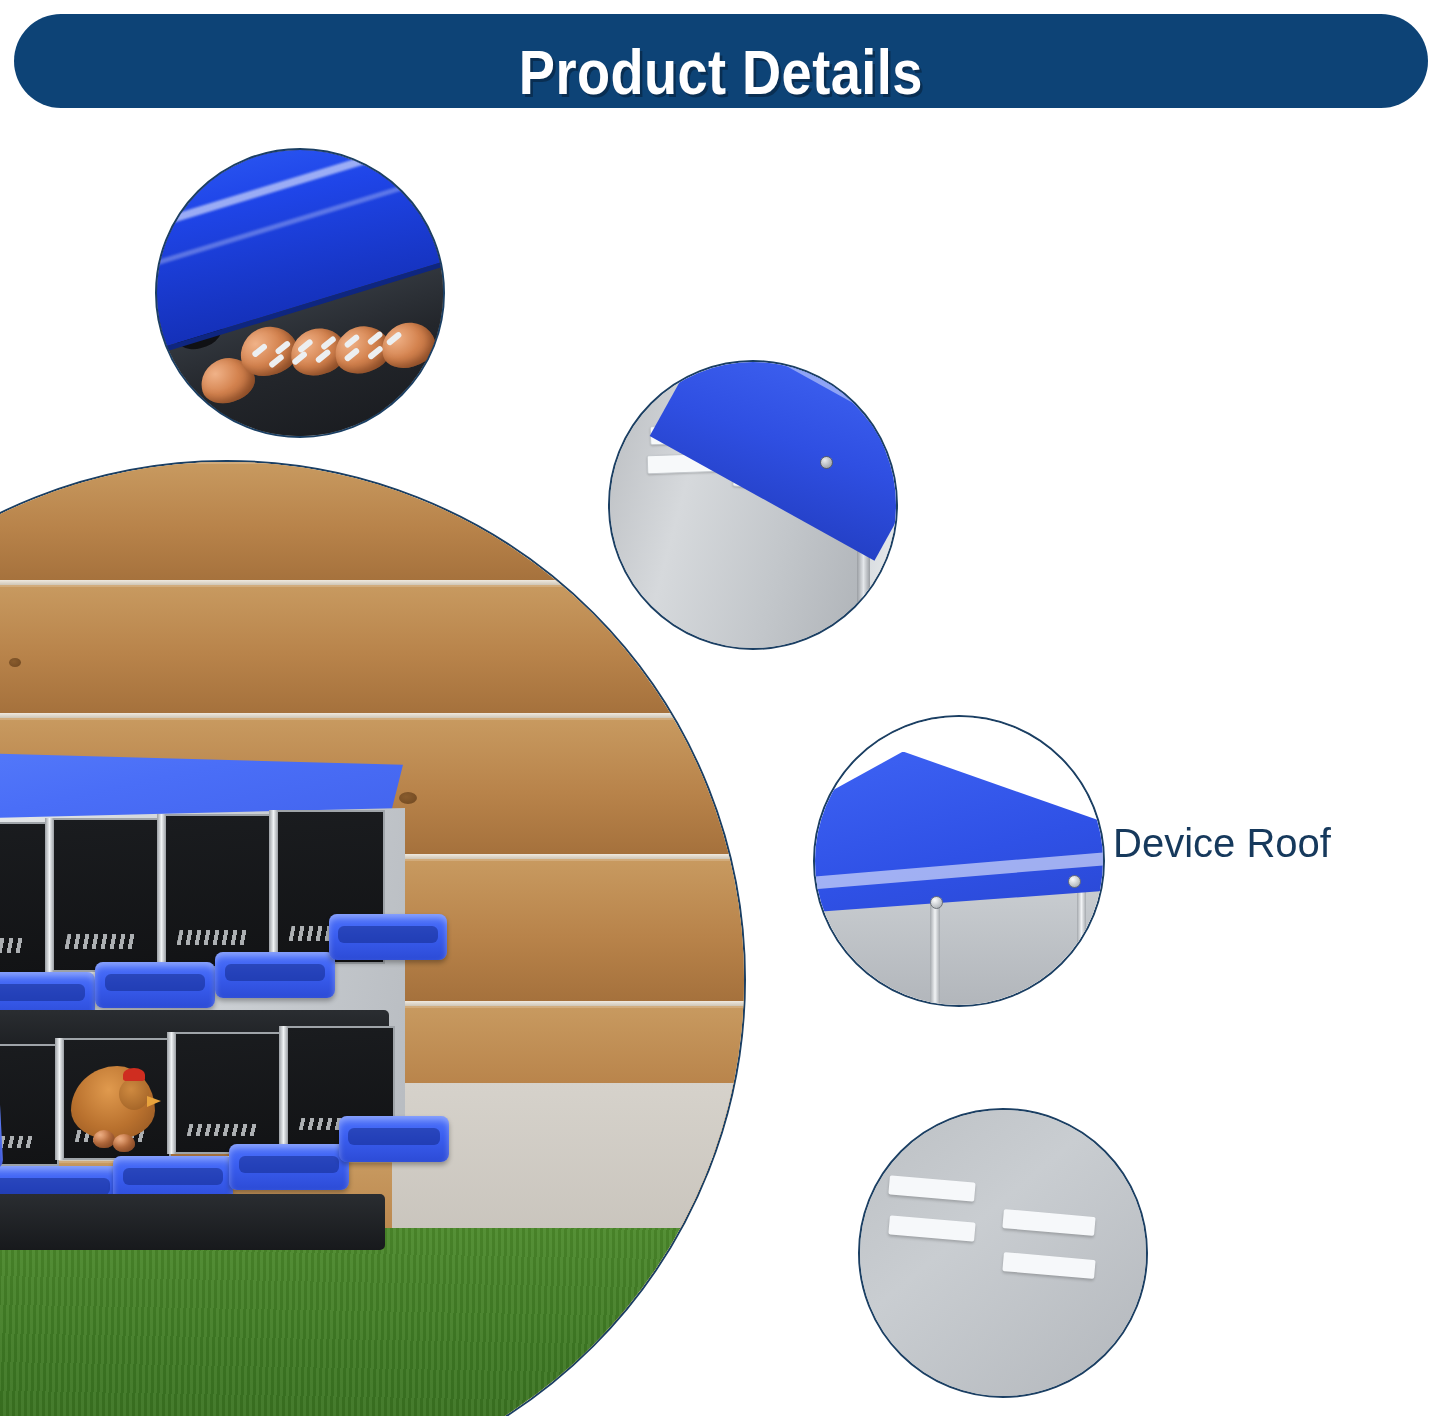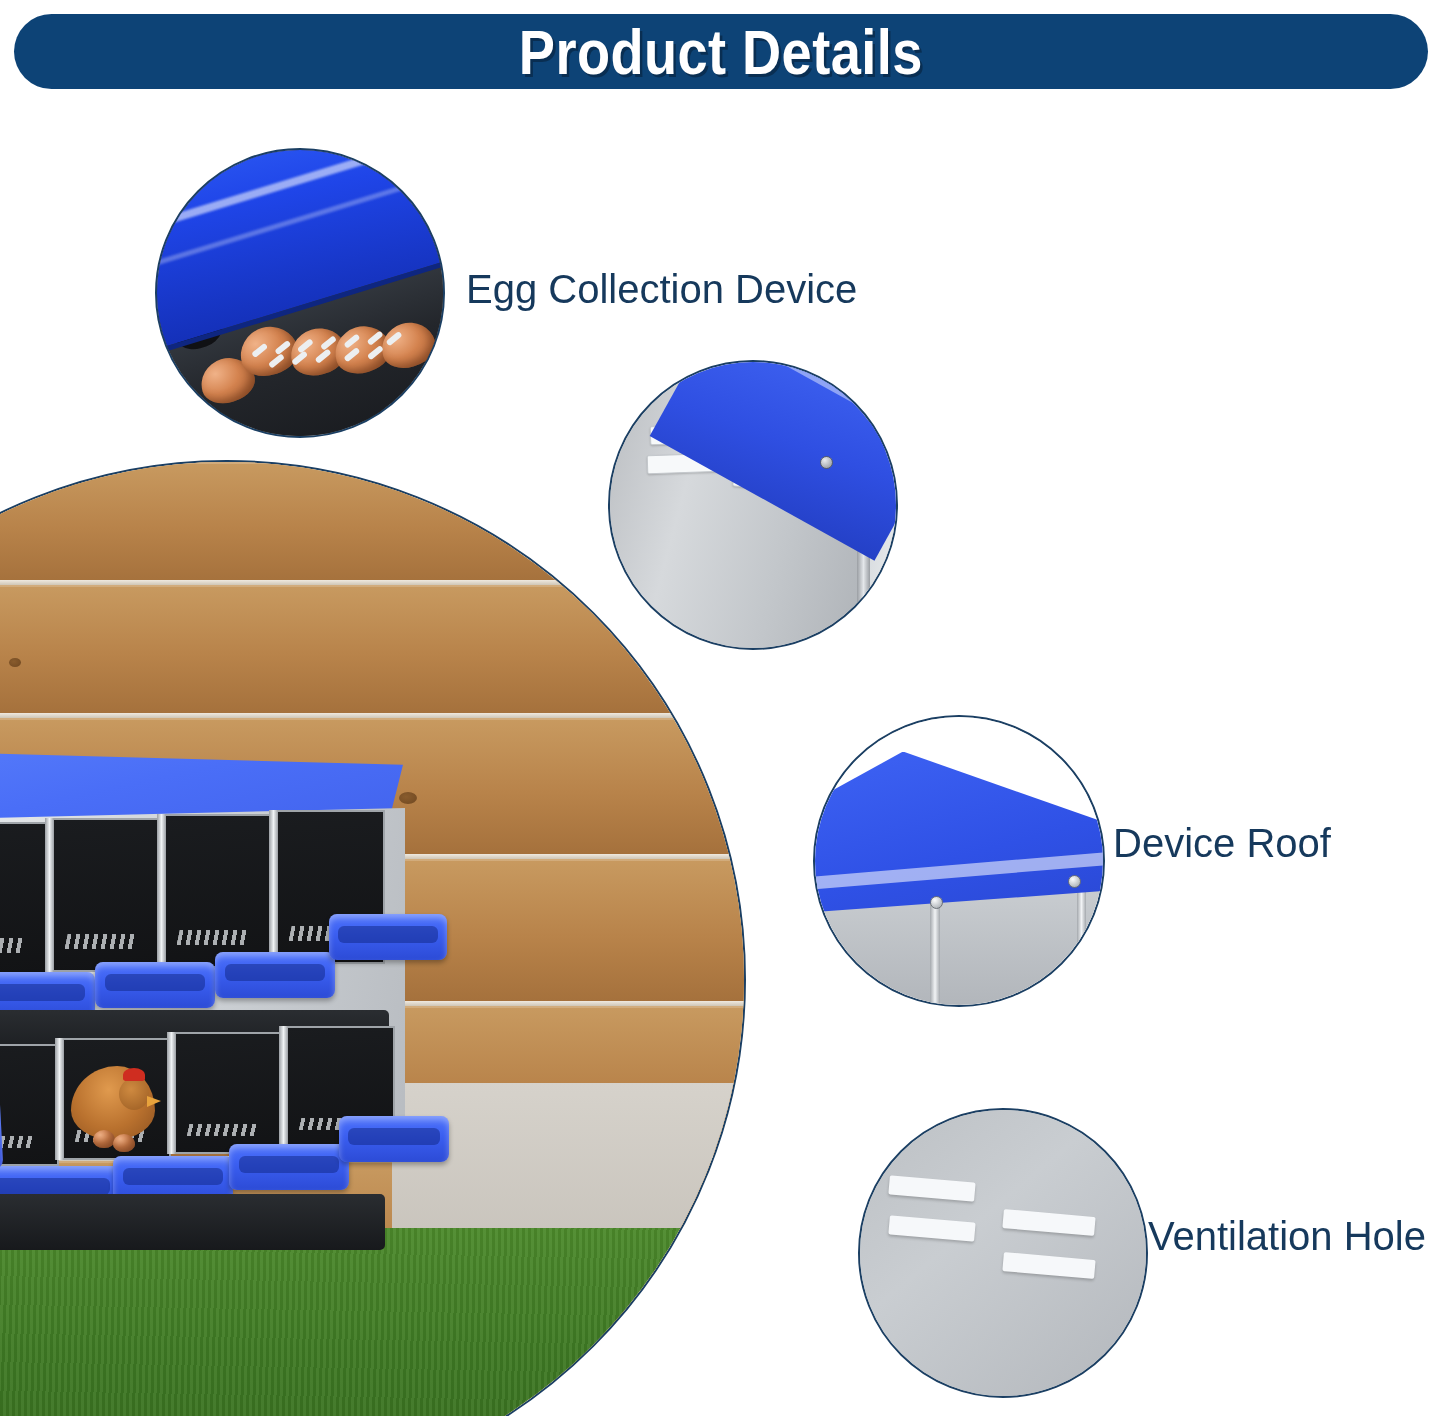--- a/index.html
+++ b/index.html
@@ -5,23 +5,23 @@
   html,body{margin:0;padding:0;background:#ffffff;}
   body{
     width:1445px;height:1416px;position:relative;overflow:hidden;
     font-family:"Liberation Sans","DejaVu Sans",sans-serif;
     color:#16395c;
   }
   .stage{position:absolute;inset:0;background:#fff;}
 
   
   .banner{
-    position:absolute;left:14px;top:14px;width:1414px;height:75px;
+    position:absolute;left:14px;top:14px;width:1414px;height:94px;
     background:#0d4376;border-radius:56px;
-    display:flex;align-items:center;justify-content:center;
+    display:flex;align-items:flex-end;justify-content:center;
   }
   .banner-title{
     font-size:63px;font-weight:bold;color:#ffffff;letter-spacing:0.5px;
     font-family:"Liberation Sans","DejaVu Sans",sans-serif;
     transform:scaleX(0.86);
     text-shadow:3px 3px 0 rgba(0,0,0,0.30);
     white-space:nowrap;
   }
 
   
@@ -386,21 +386,20 @@
         <div class="slot" style="left:46%;top:52%;"></div>
         <div class="slot" style="left:56%;top:58%;"></div>
         <div class="slot" style="left:44%;top:70%;"></div>
         <div class="slot" style="left:54%;top:76%;"></div>
         <div class="slot" style="left:64%;top:66%;"></div>
       </div>
       <div class="c1-knob"></div>
       <div class="c1-lid"></div>
     </div>
   </div>
-  <div class="callout-label l1">Egg Collection Device</div>
 
   <div class="circle c2">
     <div class="c2-panel">
       <div class="vent" style="left:14%;top:22%;width:26%;height:6%;transform:rotate(-2deg);"></div>
       <div class="vent" style="left:13%;top:32%;width:26%;height:6%;transform:rotate(-2deg);"></div>
       <div class="vent" style="left:44%;top:28%;width:24%;height:6%;transform:rotate(6deg);"></div>
       <div class="vent" style="left:43%;top:38%;width:24%;height:6%;transform:rotate(6deg);"></div>
       <div class="c2-right-panel"></div>
       <div class="c2-strut"></div>
       <div class="c2-corner"></div>
@@ -425,15 +424,14 @@
 
   <div class="circle c4">
     <div class="c4-panel">
       <div class="c4-roof"></div>
       <div class="c4-vent" style="left:10%;top:24%;width:30%;height:6.5%;transform:rotate(5deg);"></div>
       <div class="c4-vent" style="left:10%;top:38%;width:30%;height:6.5%;transform:rotate(5deg);"></div>
       <div class="c4-vent" style="left:50%;top:36%;width:32%;height:6.5%;transform:rotate(5deg);"></div>
       <div class="c4-vent" style="left:50%;top:51%;width:32%;height:6.5%;transform:rotate(5deg);"></div>
     </div>
   </div>
-  <div class="callout-label l4">Ventilation Hole</div>
 
 </div>
 
 </body></html>

